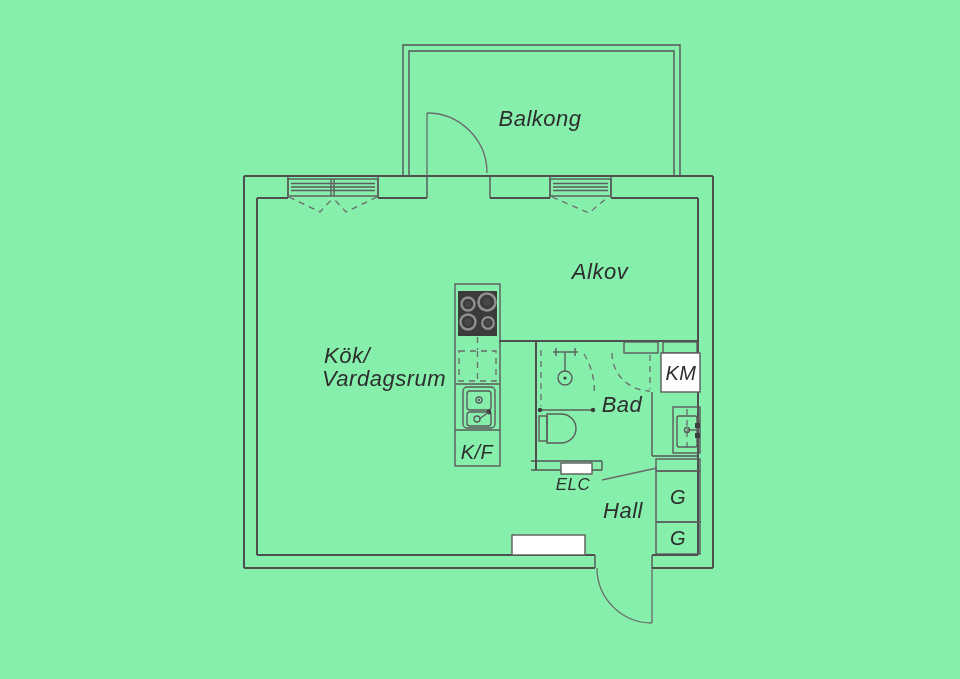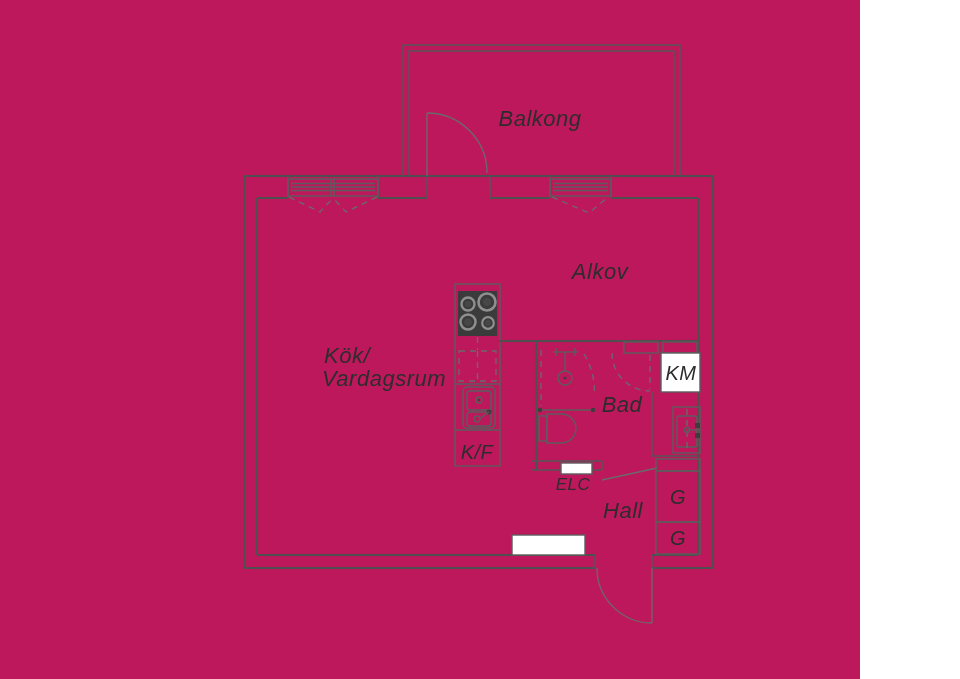--- a/index.html
+++ b/index.html
@@ -1,16 +1,16 @@
 <!DOCTYPE html>
 <html><head>
 <meta charset="utf-8">
 <style>
   html, body { margin: 0; padding: 0; background: #ffffff; }
-  .stage { width: 860px; height: 679px; position: relative; background: #be185d; overflow: hidden; }
+  .stage { width: 960px; height: 679px; position: relative; background: #86efac; overflow: hidden; }
   svg { display: block; }
   .wall     { fill: none; stroke: #4f4f4f; stroke-width: 2; stroke-linecap: butt; }
   .wall-thin{ fill: none; stroke: #565656; stroke-width: 1.4; }
   .fix      { fill: none; stroke: #5c5c5c; stroke-width: 1.4; }
   .fix-white{ fill: #ffffff; stroke: #5c5c5c; stroke-width: 1.4; }
   .dash     { fill: none; stroke: #6a6a6a; stroke-width: 1.3; stroke-dasharray: 6 5; }
   .door     { fill: none; stroke: #6a6a6a; stroke-width: 1.3; }
   .lbl { font-family: "Liberation Sans", "DejaVu Sans", sans-serif;
          font-style: italic; fill: #2d2d2d; }
   .lbl-lg { font-size: 22px; letter-spacing: 0.5px; }

